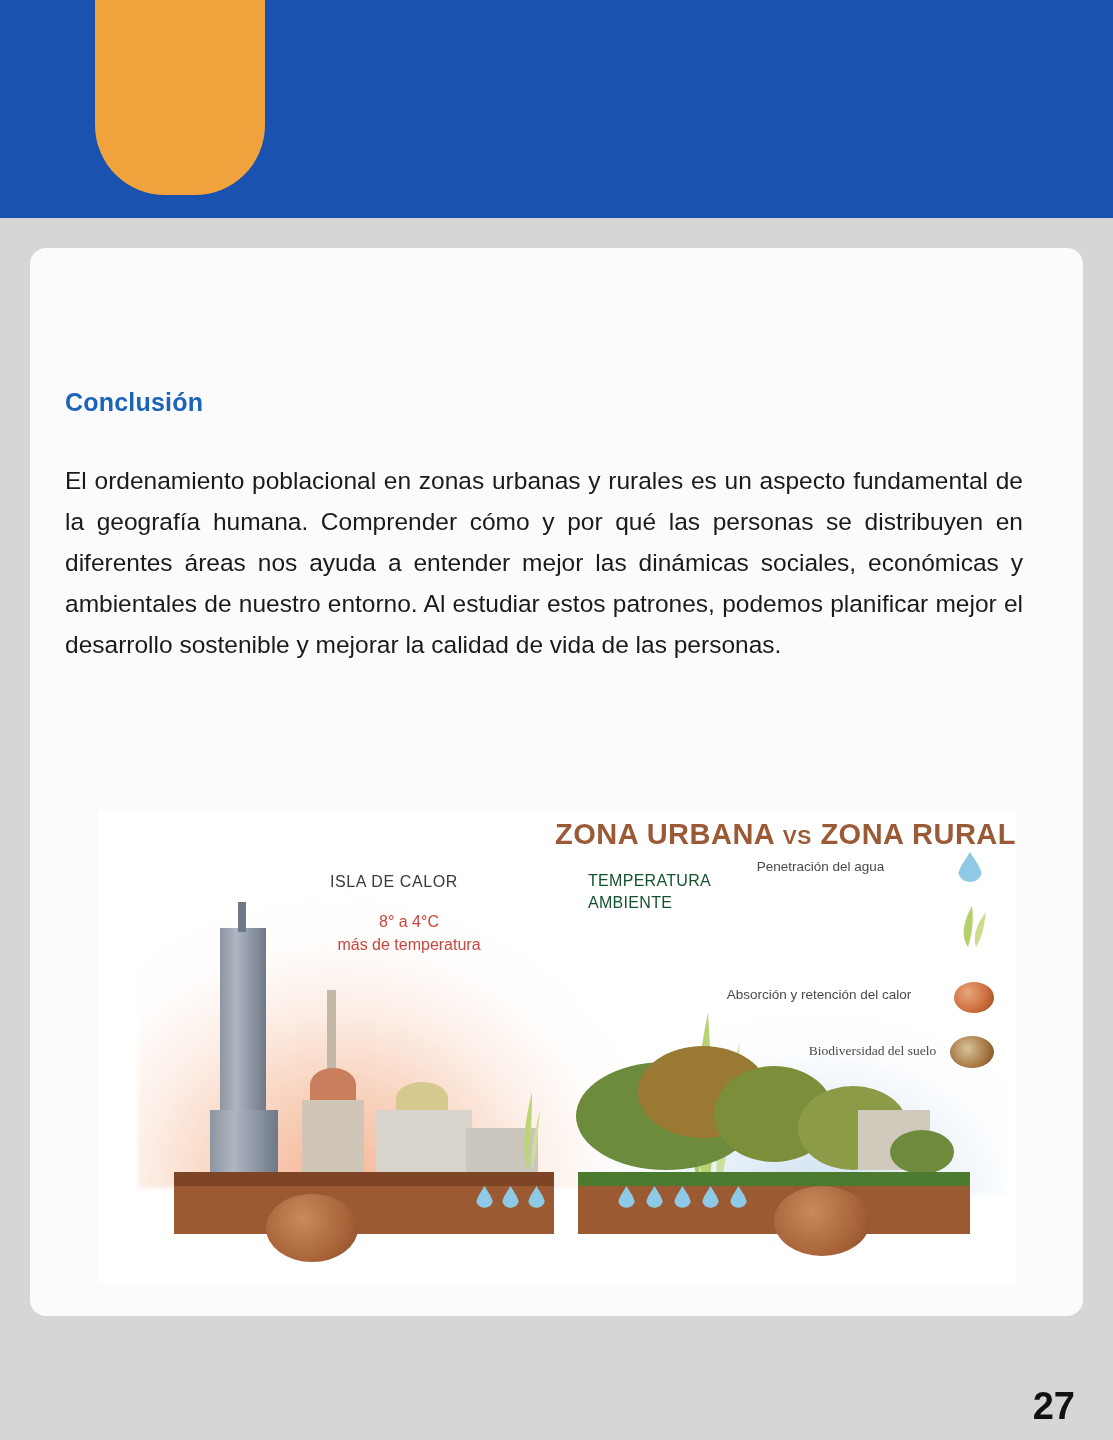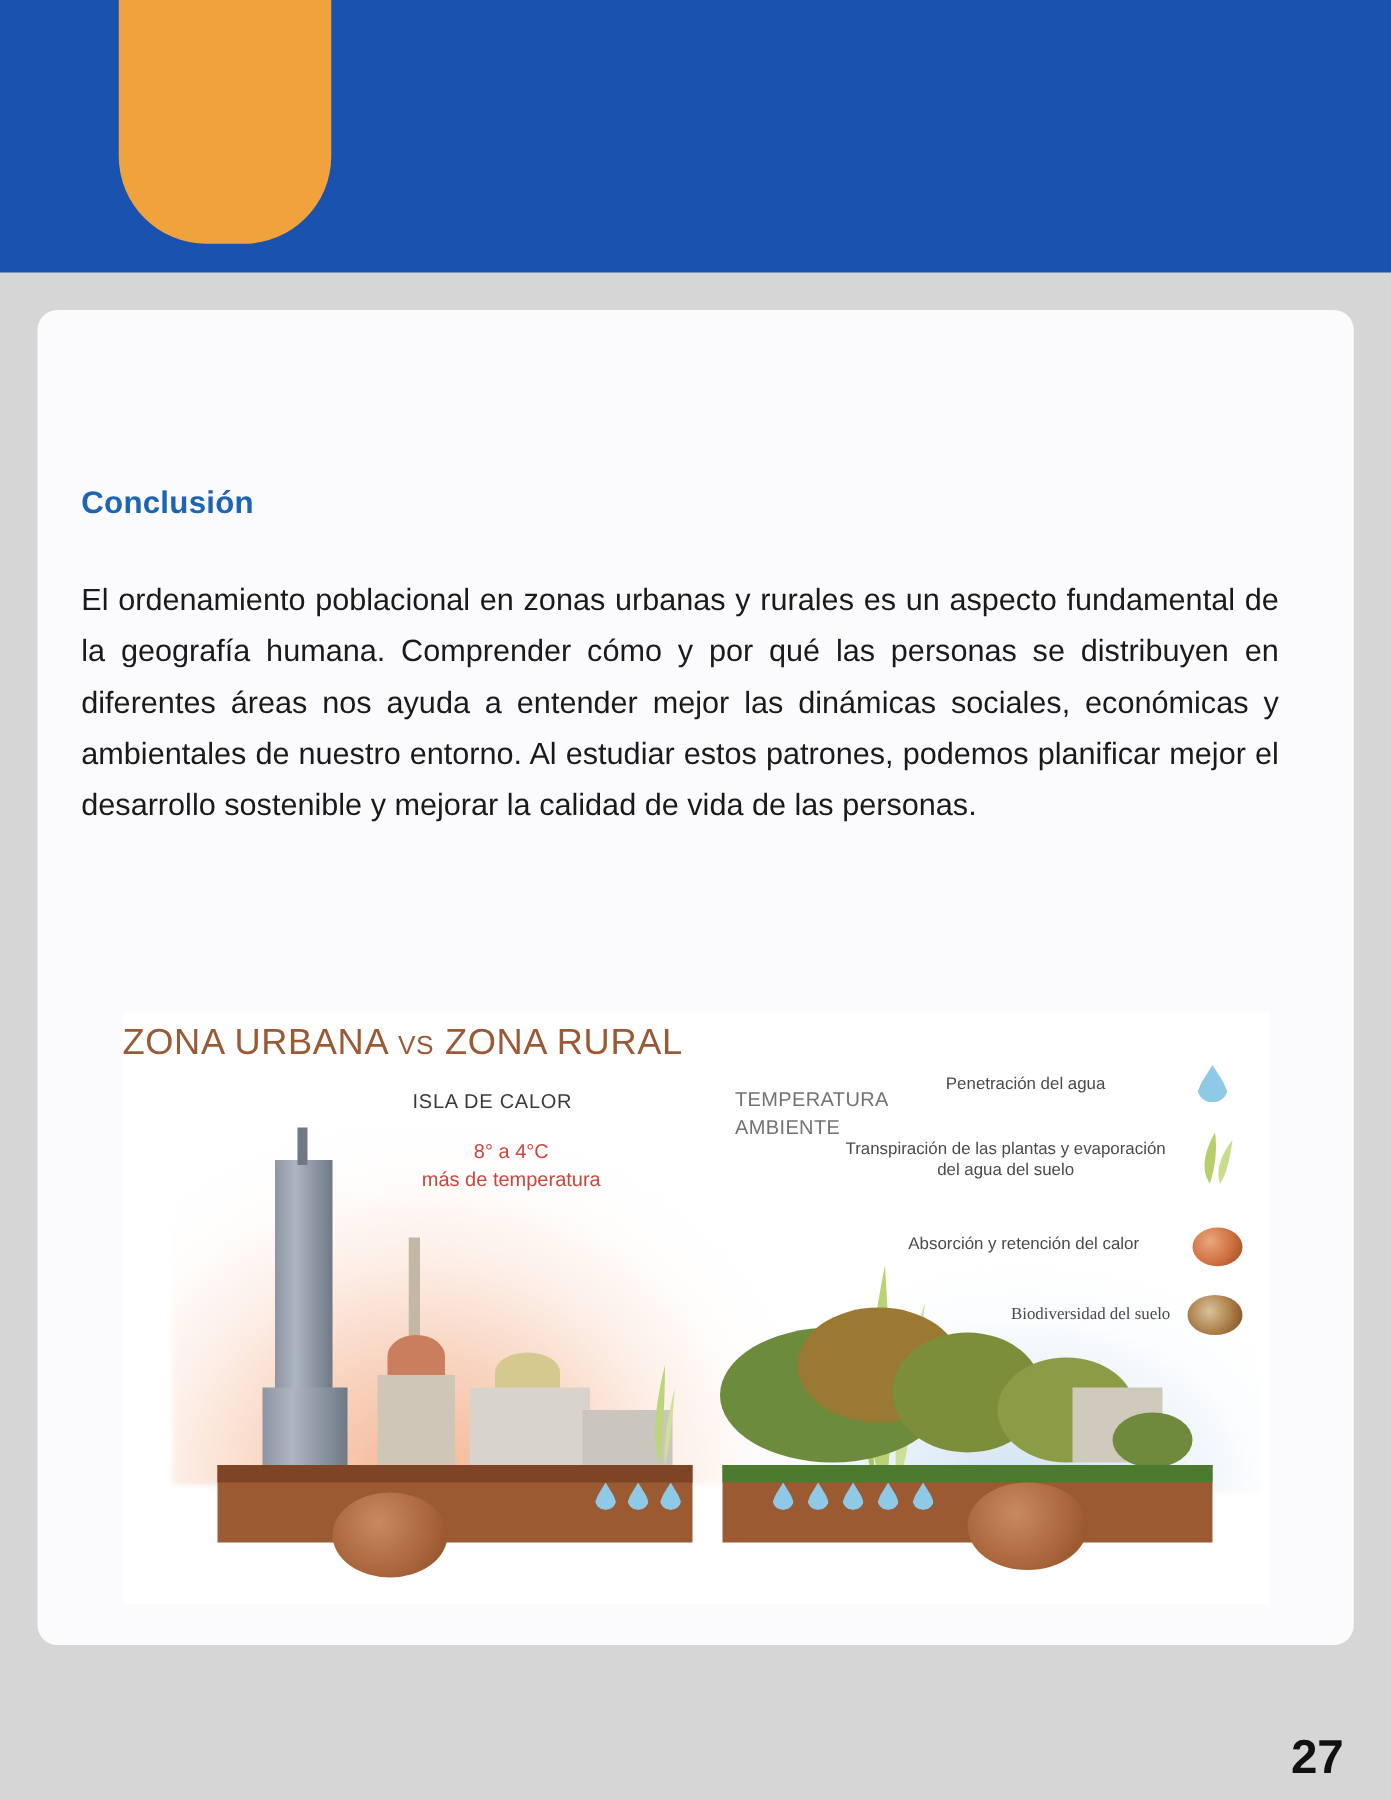--- a/index.html
+++ b/index.html
@@ -76,23 +76,23 @@
     width: 918px;
     height: 473px;
     background: #ffffff;
     overflow: hidden;
   }
   .fig-title {
     position: absolute;
     left: 0;
     top: 8px;
     width: 918px;
-    text-align: left;
+    text-align: right;
     font-size: 29px;
-    font-weight: normal;
+    font-weight: bold;
     color: #9a5a36;
     letter-spacing: 0.5px;
   }
   .fig-title .vs {
     font-size: 21px;
     color: #9a5a36;
   }
 
   
   .heat-dome {
@@ -139,21 +139,21 @@
     left: 196px; top: 100px;
     width: 230px;
     text-align: center;
     color: #c8463f;
     font-size: 16px;
     line-height: 23px;
   }
   .lbl-temp-amb {
     left: 490px; top: 60px;
     width: 160px;
-    color: #737373;
+    color: #14532d;
     font-size: 16px;
     line-height: 22px;
     letter-spacing: 0.3px;
   }
 
   .legend-item {
     position: absolute;
     text-align: center;
     color: #4a4a4a;
     font-size: 13.5px;
@@ -267,21 +267,20 @@
     <div class="lbl lbl-temp-amb">
       <div>TEMPERATURA</div>
       <div>AMBIENTE</div>
     </div>
 
     <div class="legend-item" style="left:600px; top:48px; width:245px;">Penetración del agua</div>
     <div class="legend-icon" style="left:860px; top:42px;">
       <div class="drop"></div>
     </div>
 
-    <div class="legend-item" style="left:568px; top:100px; width:277px;">Transpiración de las plantas y evaporación del agua del suelo</div>
     <div class="legend-icon" style="left:858px; top:92px;">
       <svg width="34" height="46" viewBox="0 0 34 46">
         <path d="M12 45 C4 34, 8 18, 16 4 C18 18, 16 32, 12 45 Z" fill="#b5cf6b"></path>
         <path d="M20 45 C16 33, 22 20, 30 10 C28 24, 26 36, 20 45 Z" fill="#c9dd8c"></path>
       </svg>
     </div>
 
     <div class="legend-item" style="left:596px; top:176px; width:250px;">Absorción y retención del calor</div>
     <div class="legend-icon" style="left:856px; top:172px;">
       <div class="soil-circle"></div>

